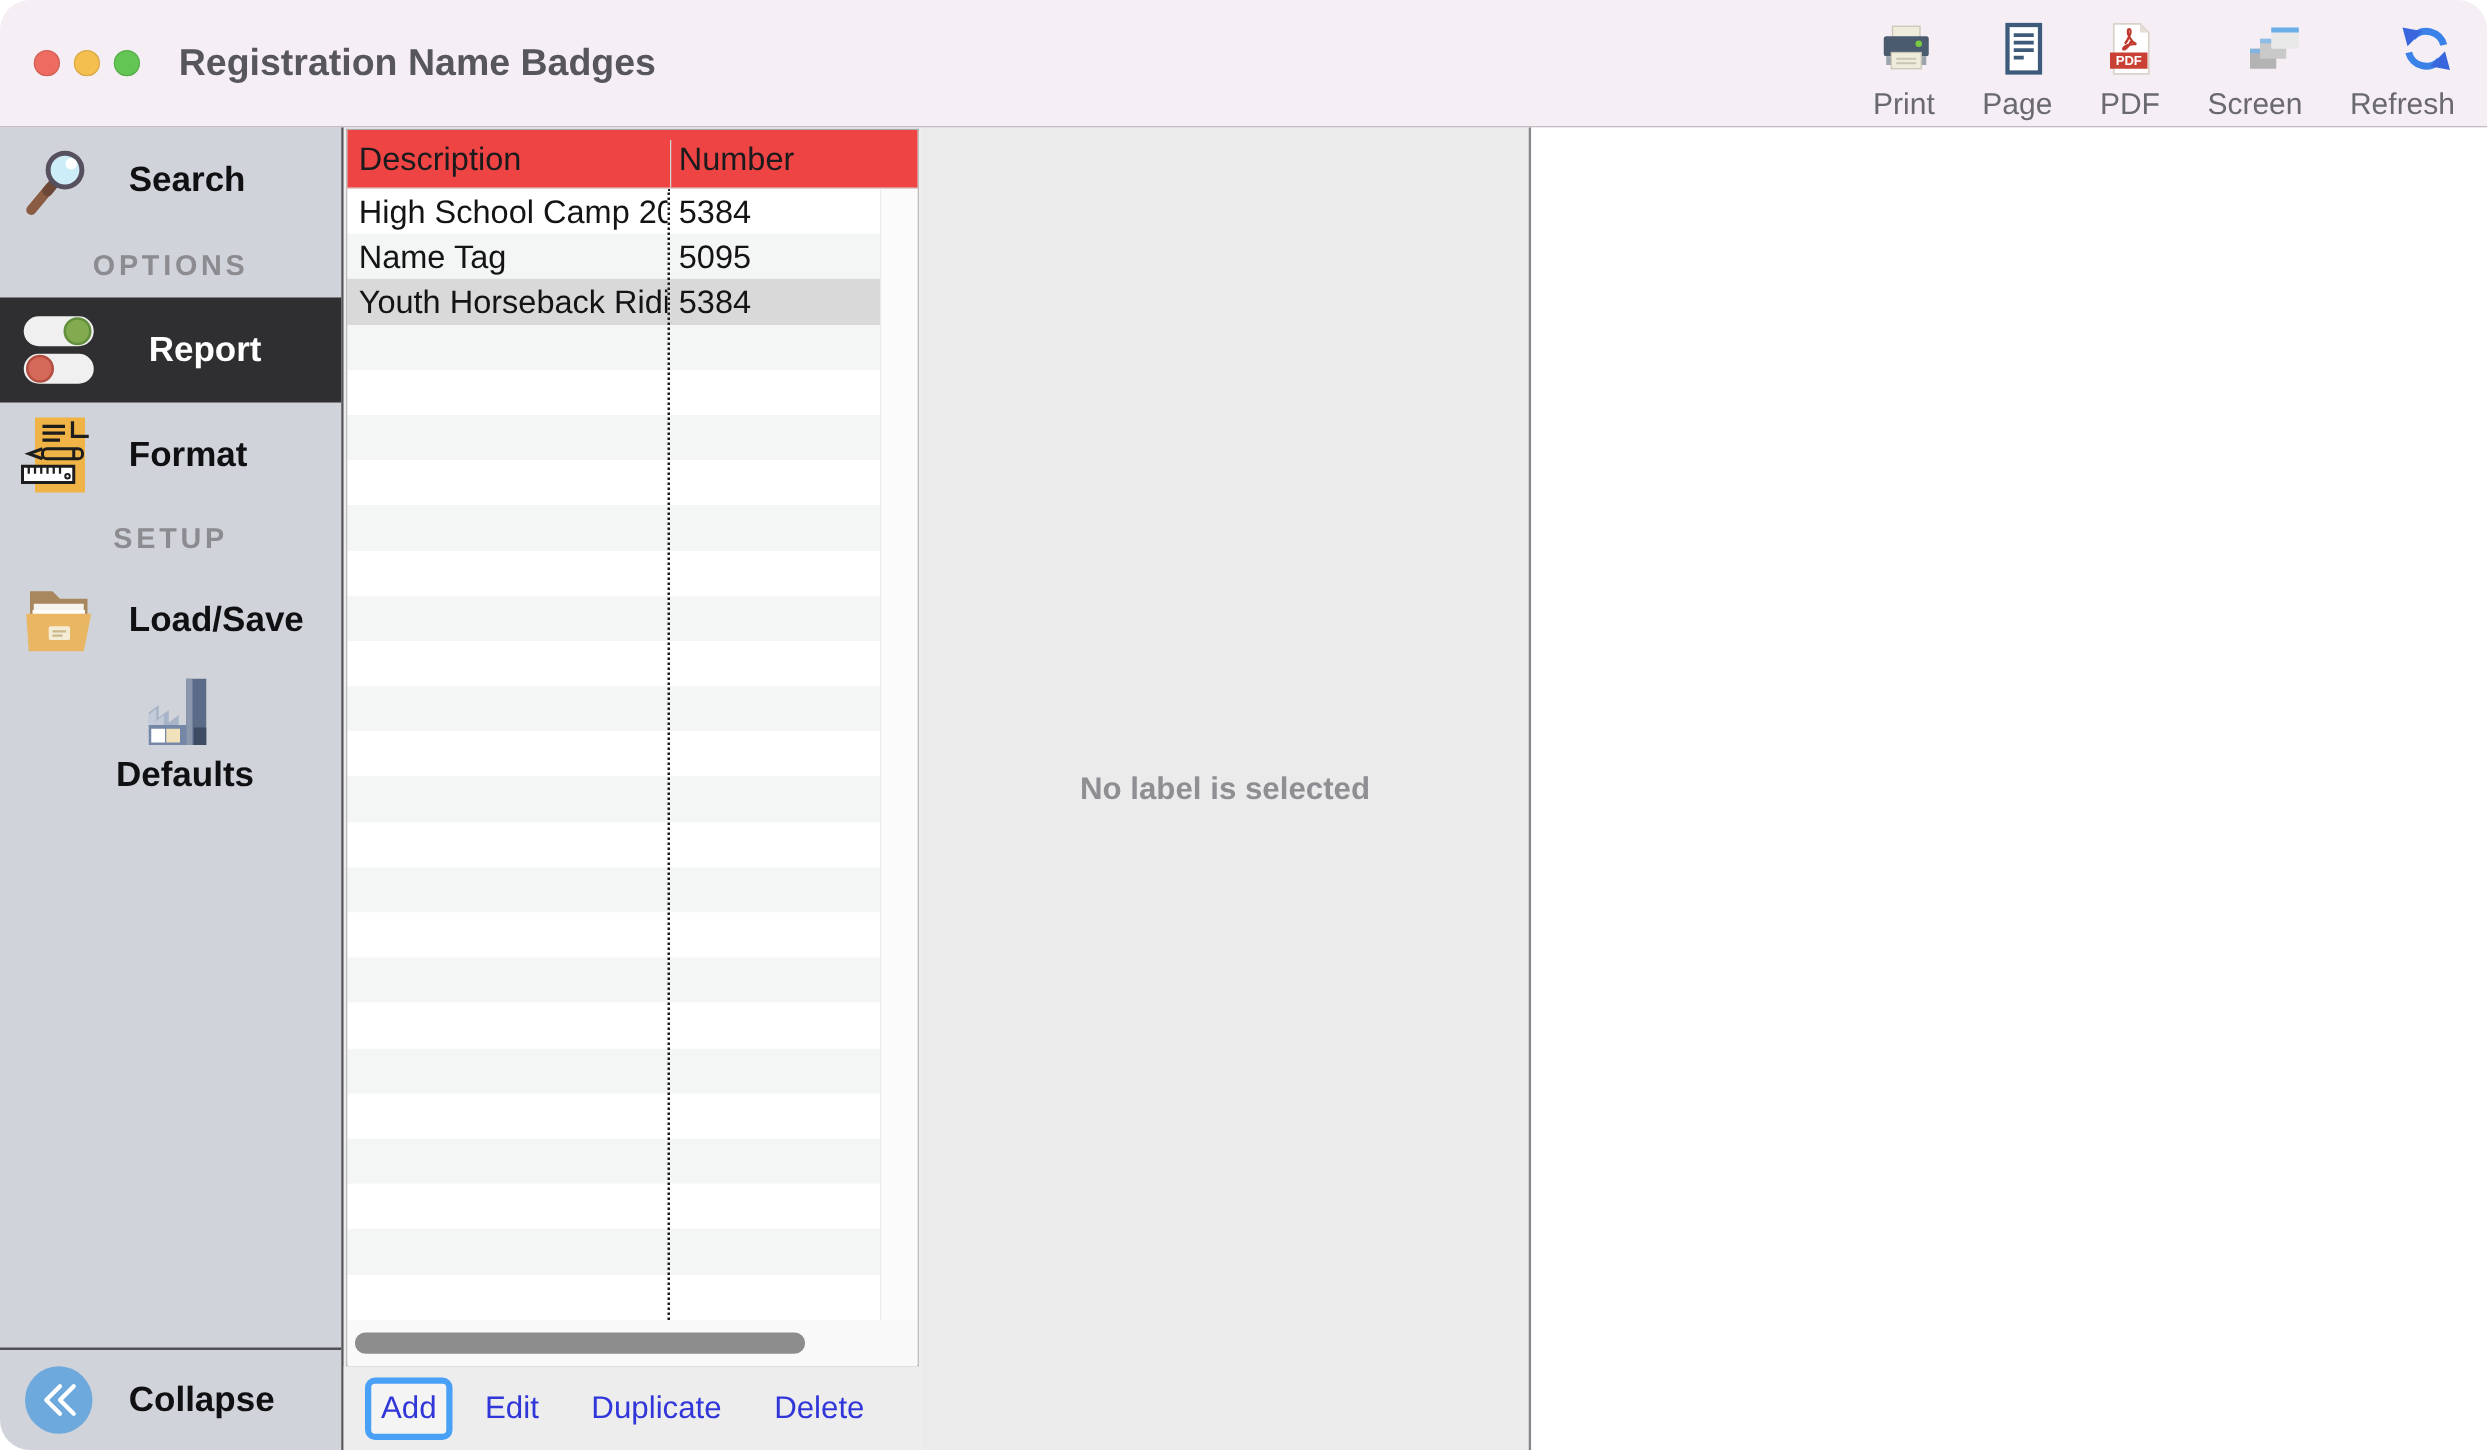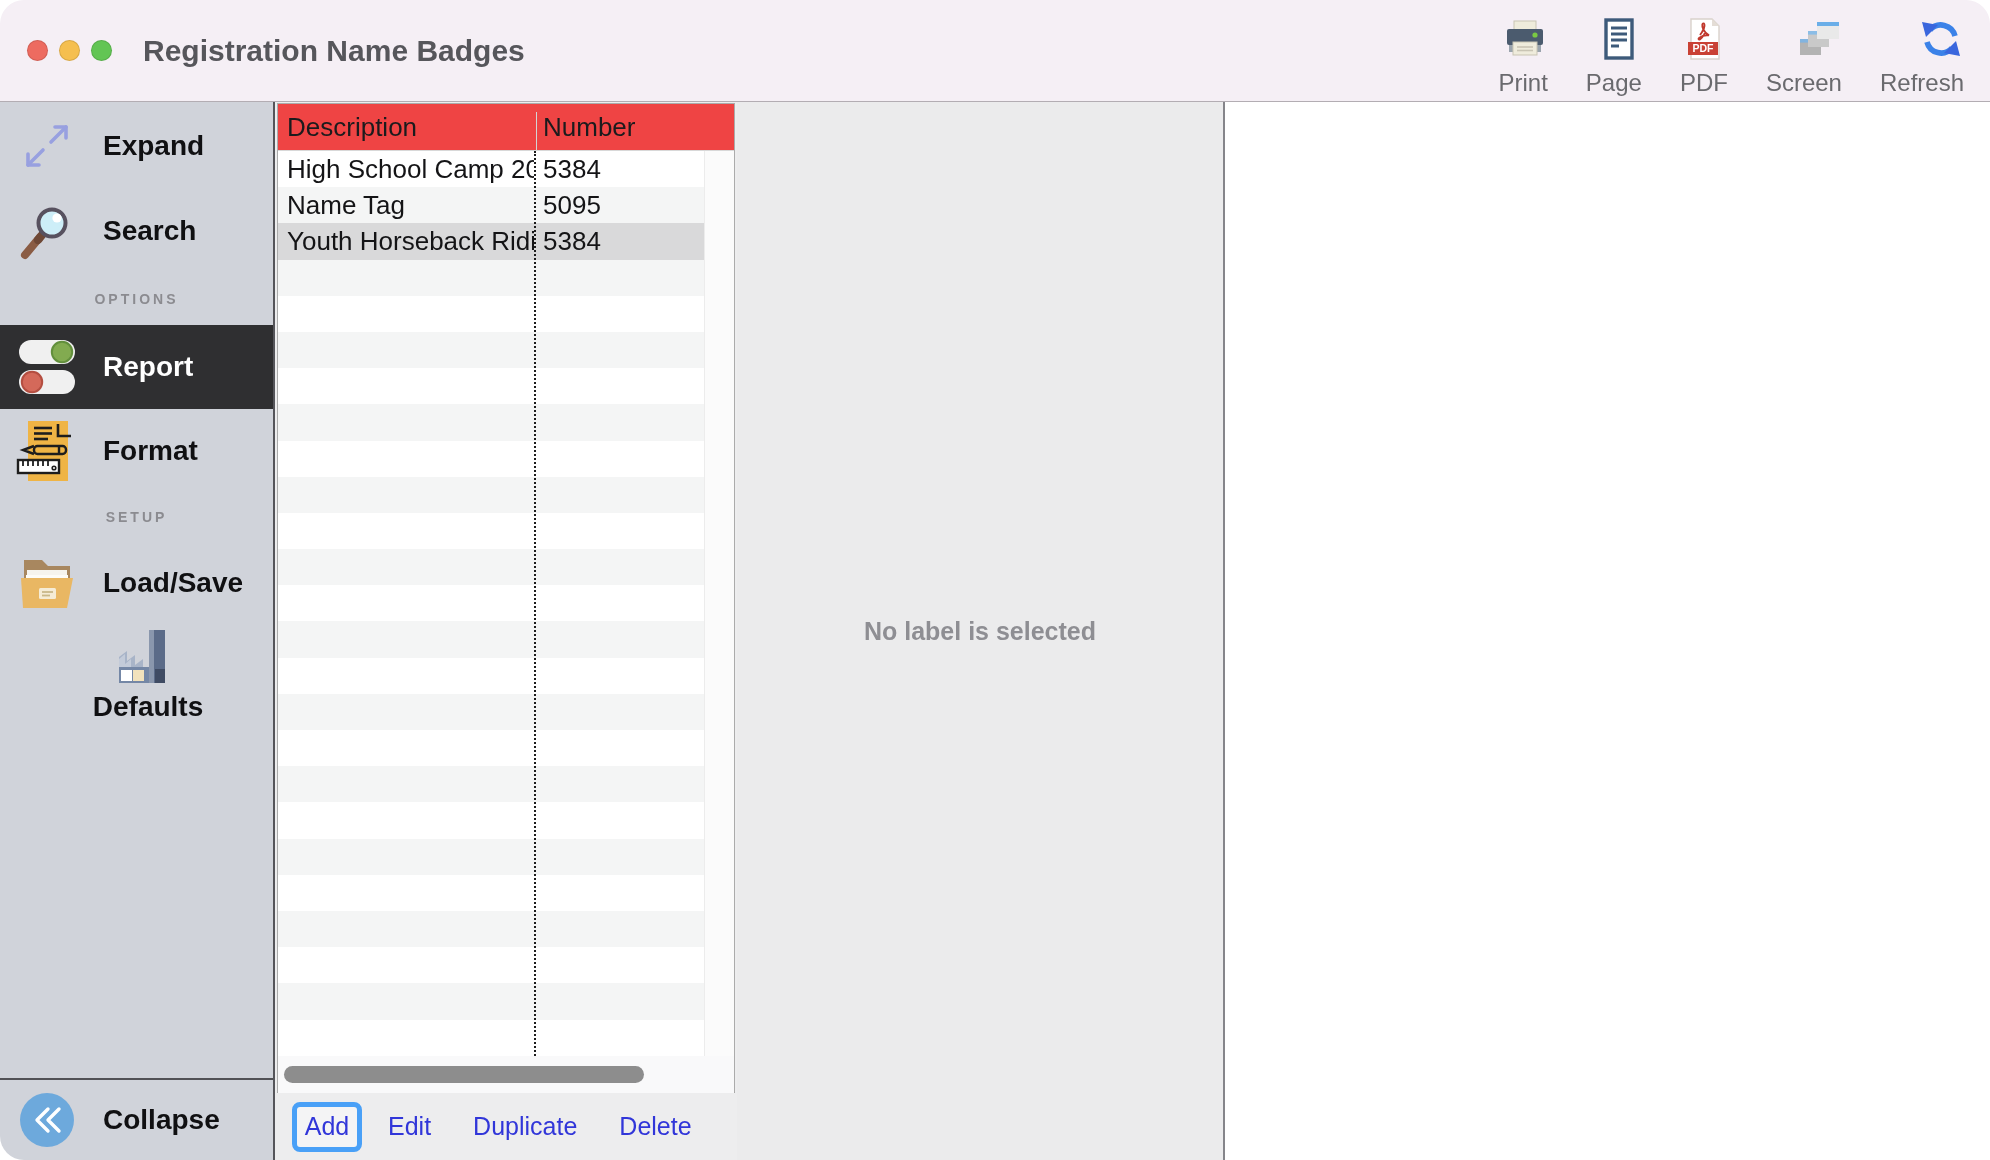--- a/index.html
+++ b/index.html
@@ -21,21 +21,21 @@
   
   .body{position:absolute;left:0;top:102px;width:1990px;height:1058px;}
 
   .sidebar{position:absolute;left:0;top:0;width:273px;height:1058px;background:#d0d3da;display:flex;flex-direction:column;}
   .sb-divider-v{position:absolute;left:273px;top:0;width:2px;height:1058px;background:#55555a;}
   .sb-item{display:flex;align-items:center;flex:0 0 auto;}
   .sb-item .sb-icon{width:66px;height:66px;margin-left:14px;flex:0 0 auto;}
   .sb-item .sb-label{margin-left:23px;font-size:28px;font-weight:700;color:#101012;white-space:nowrap;}
   .sb-item.selected{background:#2f2f31;}
   .sb-item.selected .sb-label{color:#ffffff;}
-  .sb-header{flex:0 0 auto;display:flex;align-items:center;justify-content:center;font-size:14px;font-weight:700;letter-spacing:3px;color:#8b8b90;}
+  .sb-header{flex:0 0 auto;display:flex;align-items:center;justify-content:center;font-size:23px;font-weight:700;letter-spacing:3px;color:#8b8b90;}
   .sb-spacer{flex:1 1 auto;}
   .sb-hr{flex:0 0 auto;height:2px;background:#515155;}
 
   
   .listcol{position:absolute;left:275px;top:0;width:462px;height:1058px;background:#ededee;}
   .panel{position:absolute;left:2px;top:1px;width:456px;height:988px;background:#ffffff;border:1px solid #ababab;border-bottom:2px solid #9c9c9c;box-sizing:content-box;}
   .thead{display:flex;height:46px;background:#ef4444;border-bottom:1px solid #d8d8d8;align-items:center;}
   .th{font-size:26px;color:#1b1b1d;}
   .th-desc{width:256px;padding-left:9px;box-sizing:border-box;}
   .th-num{width:169px;padding-left:9px;box-sizing:border-box;}
@@ -141,49 +141,36 @@
           </svg>
         </span>
         <span class="tb-label">Refresh</span>
       </div>
     </div>
   </div>
 
   <div class="body">
 
     <div class="sidebar">
-      <div class="sb-item" style="height:86px;margin-top:1px;">
-        <span class="sb-icon">
-          <svg viewBox="0 0 66 66">
-            <g stroke="#98a0e0" stroke-width="3.6" fill="none" stroke-linecap="round" stroke-linejoin="round">
-              <line x1="37" y1="29" x2="52" y2="14"></line>
-                <polyline points="41,14 52,14 52,25"></polyline>
-              <line x1="29" y1="37" x2="14" y2="52"></line>
-                <polyline points="14,41 14,52 25,52"></polyline>
-            </g>
-          </svg>
-        </span>
-        <span class="sb-label">Expand</span>
-      </div>
 
       <div class="sb-item" style="height:84px;">
         <span class="sb-icon">
           <svg viewBox="0 0 66 66">
             <line x1="26" y1="39" x2="11" y2="57" stroke="#8a5c44" stroke-width="8" stroke-linecap="round"></line>
             <line x1="28" y1="37" x2="24" y2="42" stroke="#6e4836" stroke-width="8.4" stroke-linecap="round"></line>
             <circle cx="38" cy="25" r="13.5" fill="#cdeef8" stroke="#57515f" stroke-width="4"></circle>
             <circle cx="43" cy="20" r="4.6" fill="#ffffff"></circle>
           </svg>
         </span>
         <span class="sb-label">Search</span>
       </div>
 
       <div class="sb-header" style="height:52px;">OPTIONS</div>
 
-      <div class="sb-item selected" style="height:84px;">
+      <div class="sb-item selected" style="height:84px;gap:16px;">
         <span class="sb-icon">
           <svg viewBox="0 0 66 66">
             <rect x="5" y="6" width="56" height="24" rx="12" fill="#f0f0f0"></rect>
             <circle cx="48" cy="18" r="10.2" fill="#82ab50" stroke="#628f3c" stroke-width="2"></circle>
             <rect x="5" y="36" width="56" height="24" rx="12" fill="#f0f0f0"></rect>
             <circle cx="18" cy="48" r="10.2" fill="#d4695a" stroke="#b44e41" stroke-width="2"></circle>
           </svg>
         </span>
         <span class="sb-label">Report</span>
       </div>

